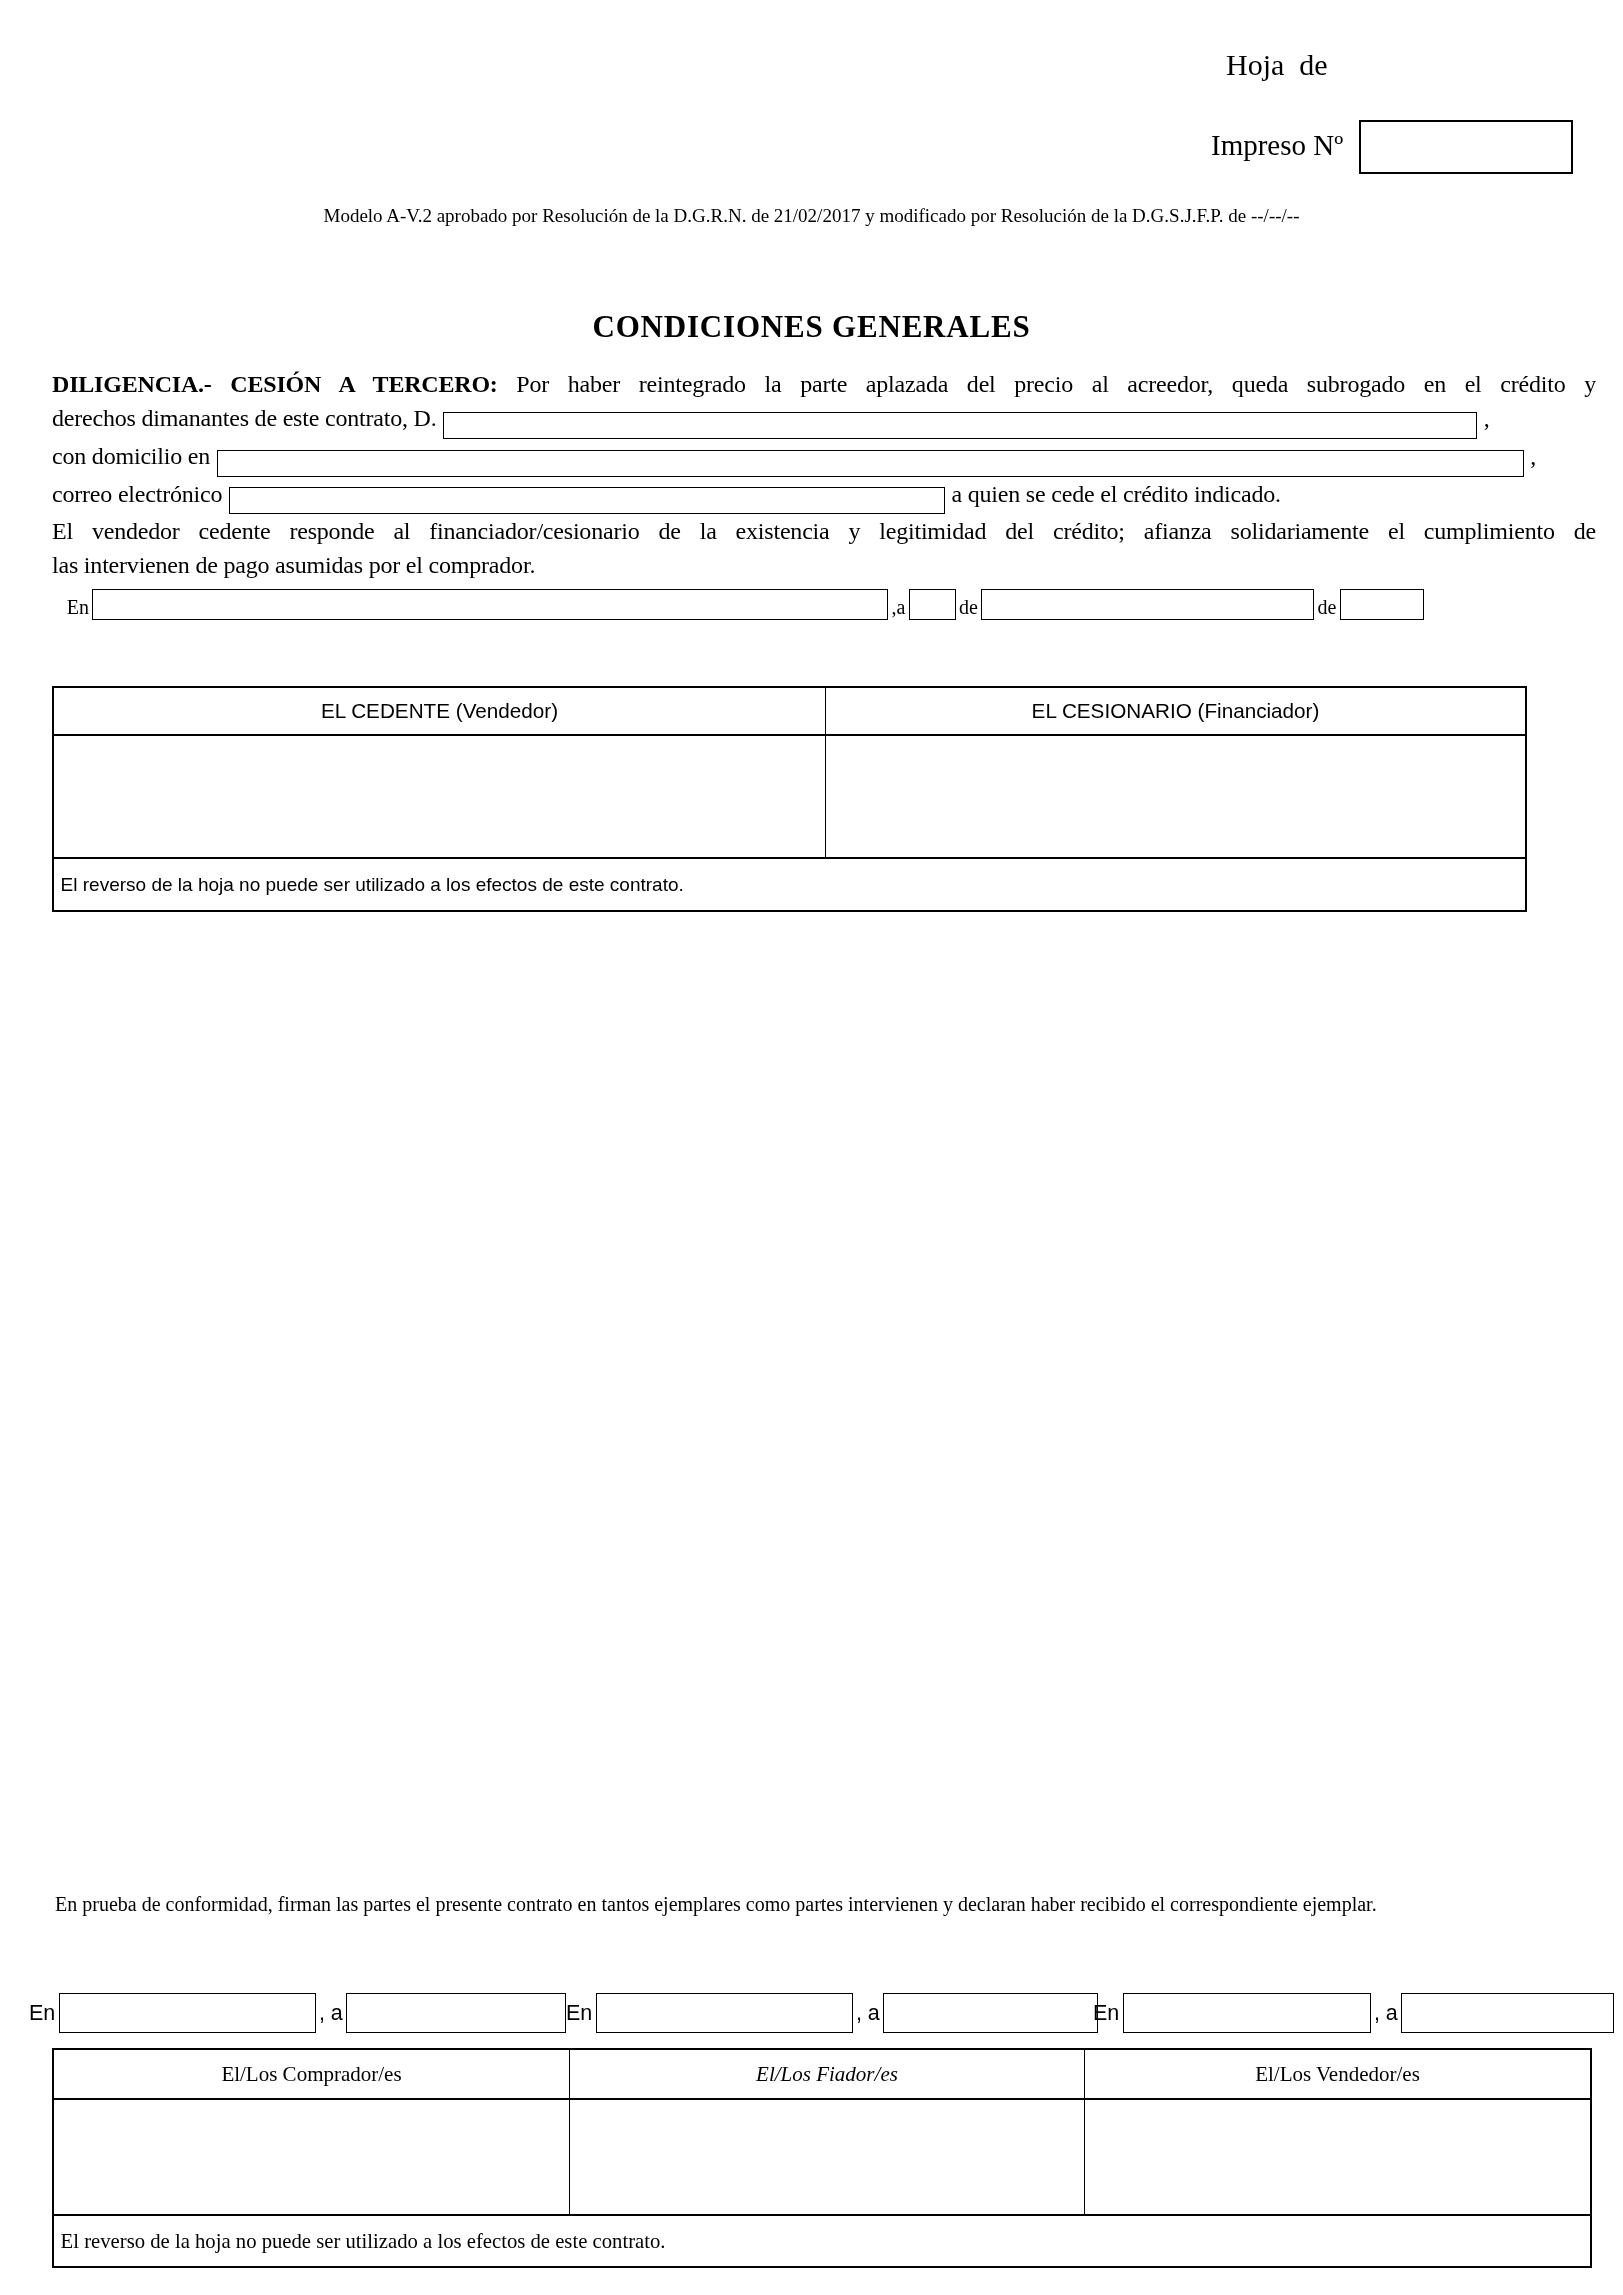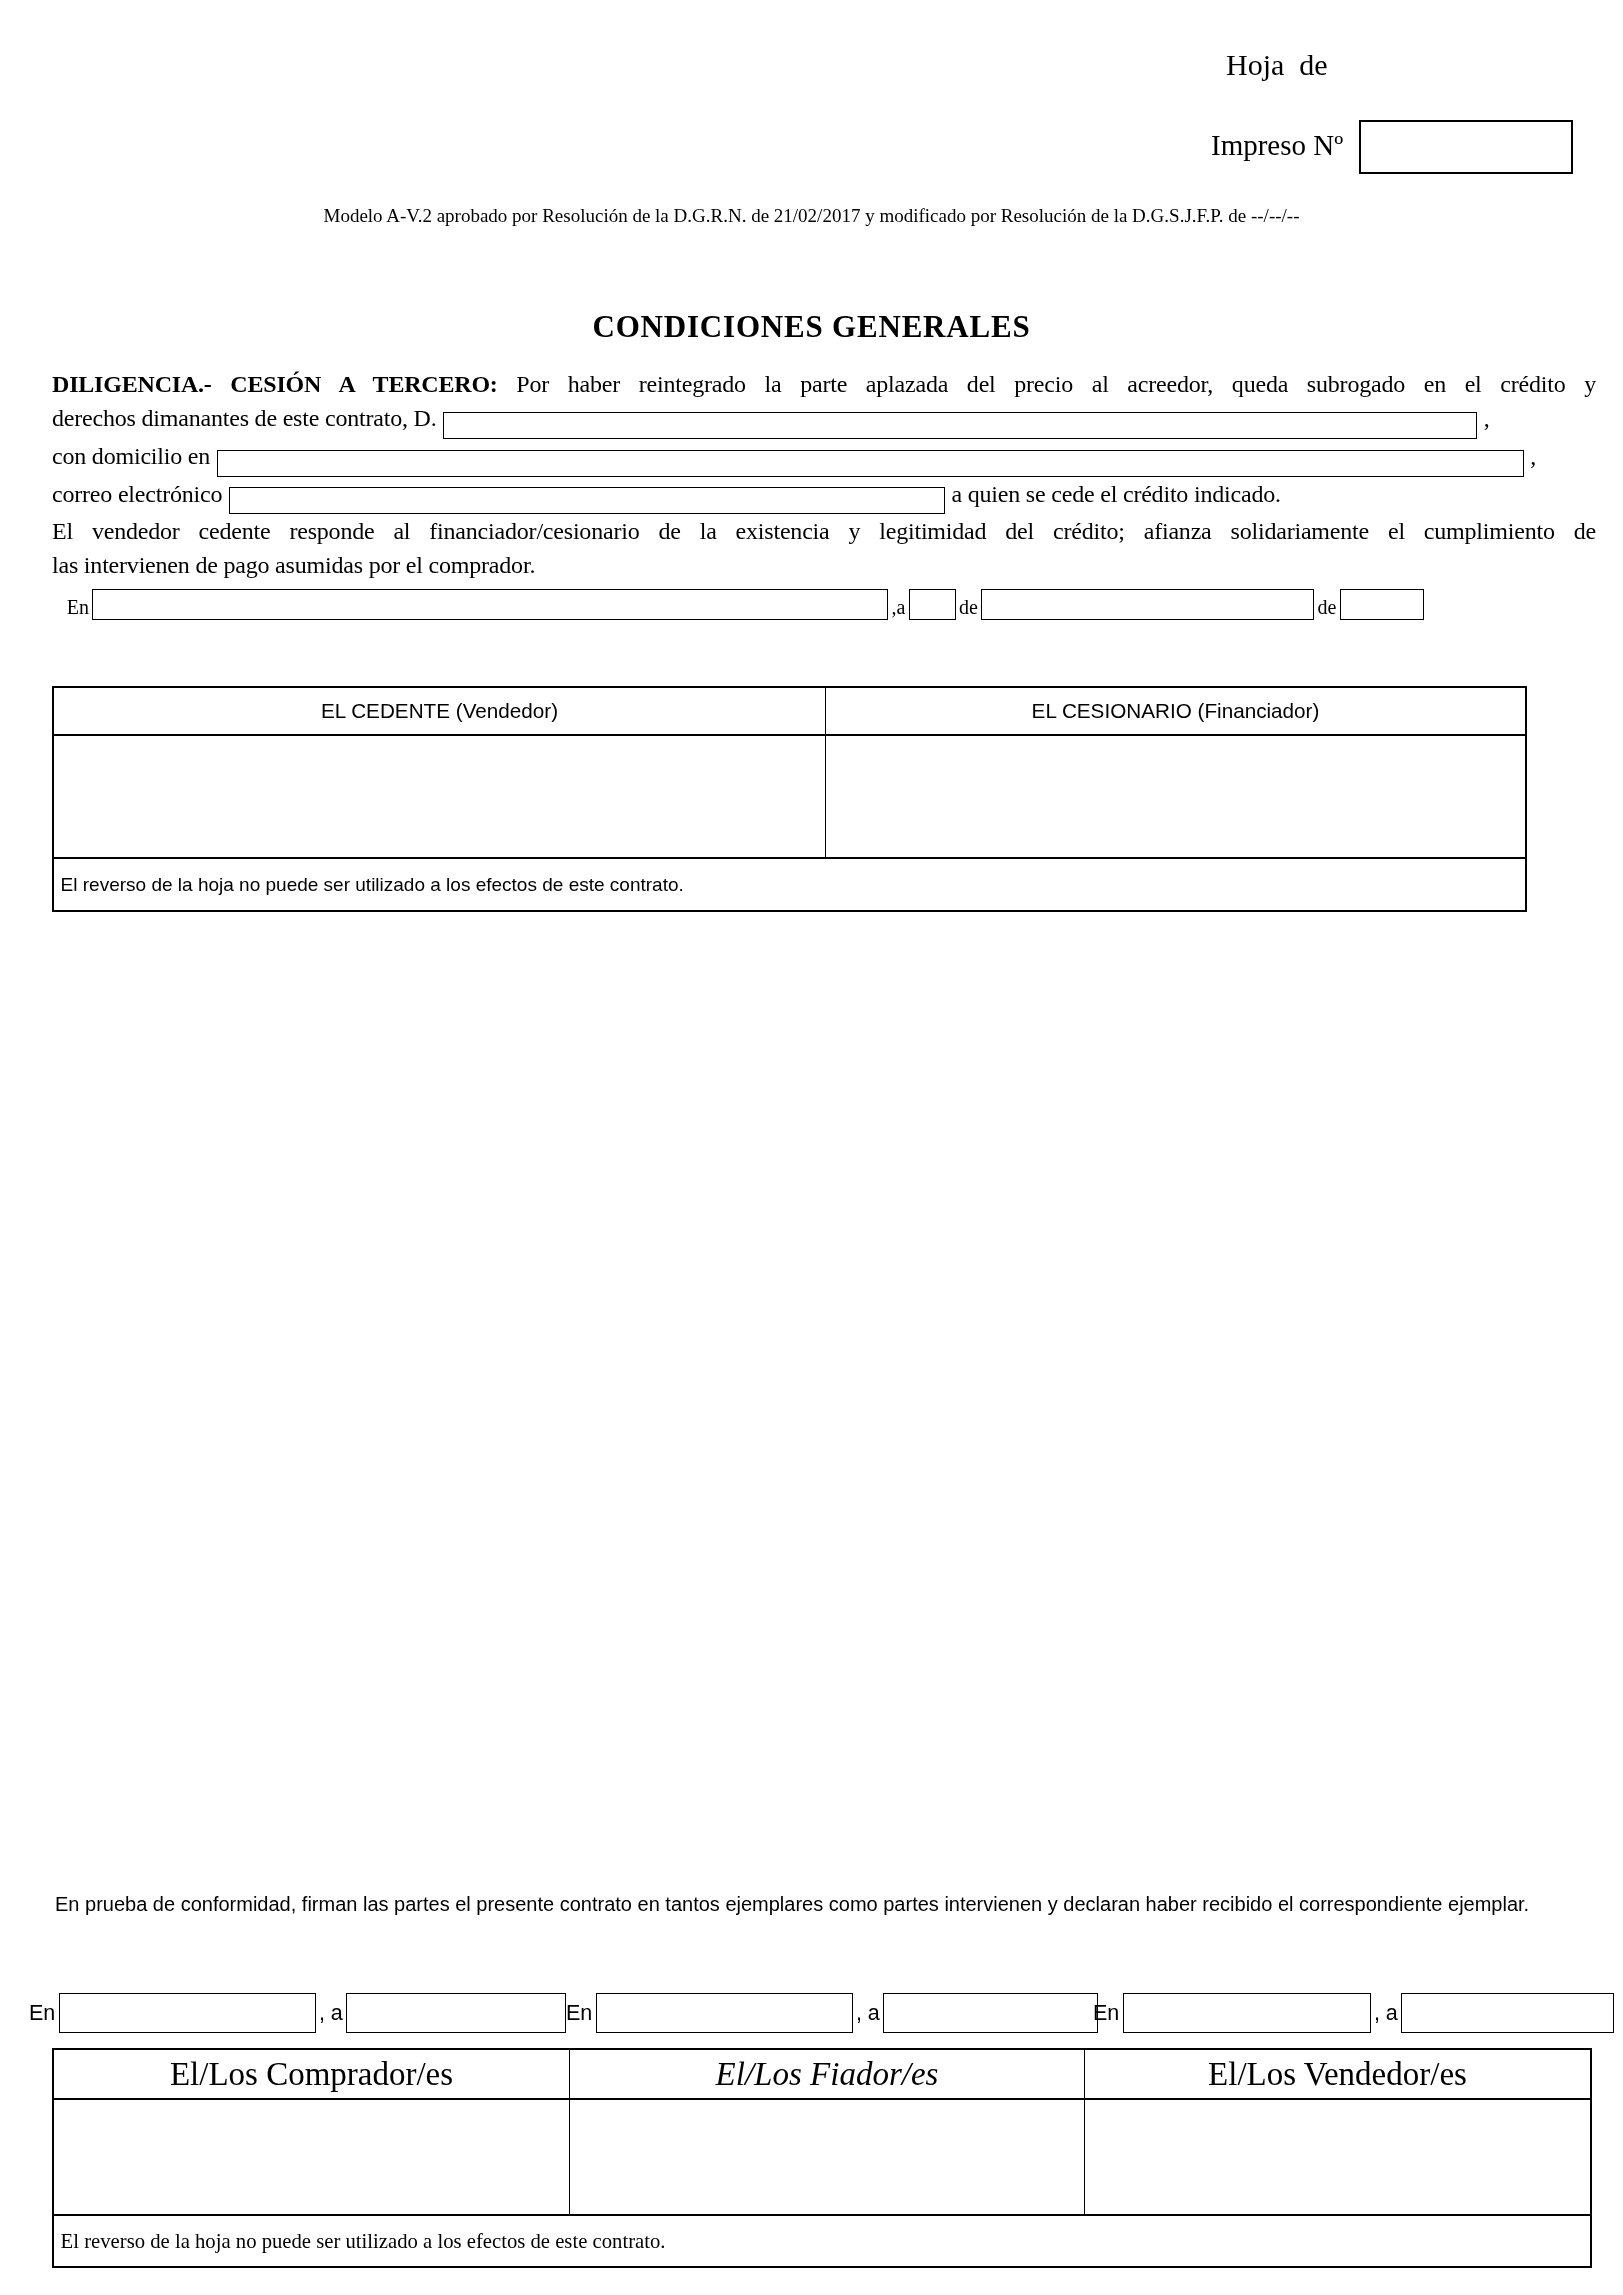--- a/index.html
+++ b/index.html
@@ -34,29 +34,29 @@
   
   .t1{left:52px;top:686px;width:1475px;border:2.5px solid #000;box-sizing:border-box;background:#fff;}
   .t1 .hrow{display:flex;height:46px;border-bottom:2.5px solid #000;
     font-family:"Liberation Sans","DejaVu Sans",sans-serif;font-size:20.7px;}
   .t1 .srow{display:flex;height:121px;border-bottom:2.5px solid #000;}
   .t1 .cell{flex:1 1 auto;display:flex;align-items:center;justify-content:center;box-sizing:border-box;}
   .t1 .c1{width:772px;flex:0 0 auto;border-right:1.7px solid #000;}
   .t1 .frow{height:51px;display:flex;align-items:center;padding-left:6.6px;
     font-family:"Liberation Sans","DejaVu Sans",sans-serif;font-size:19px;}
   
-  .closing{left:55px;top:1893px;font-size:20px;font-family:Liberation Sans, sans-serif;}
+  .closing{left:55px;top:1893px;font-size:20px;font-family:Liberation Serif, serif;}
   
   .sgroup{top:1993px;display:flex;align-items:center;font-size:21.5px;
     font-family:"Liberation Sans","DejaVu Sans",sans-serif;}
   .sgroup .fld{height:40px;margin:0 3.3px;vertical-align:baseline;}
   .g1{left:29px;} .g2{left:566px;} .g3{left:1093px;}
   
   .t2{left:52px;top:2048px;width:1540px;border:2.5px solid #000;box-sizing:border-box;background:#fff;}
-  .t2 .hrow{display:flex;height:48px;border-bottom:2.5px solid #000;font-size:33px;}
+  .t2 .hrow{display:flex;height:48px;border-bottom:2.5px solid #000;font-size:21px;}
   .t2 .srow{display:flex;height:114px;border-bottom:2.5px solid #000;}
   .t2 .cell{flex:1 1 auto;display:flex;align-items:center;justify-content:center;box-sizing:border-box;}
   .t2 .ca{width:516px;flex:0 0 auto;border-right:1.7px solid #000;}
   .t2 .cb{width:515px;flex:0 0 auto;border-right:1.7px solid #000;font-style:italic;}
   .t2 .frow{height:50px;display:flex;align-items:center;padding-left:6.6px;font-size:20.7px;}
 </style>
 </head>
 <body>
 
 <div class="page">

